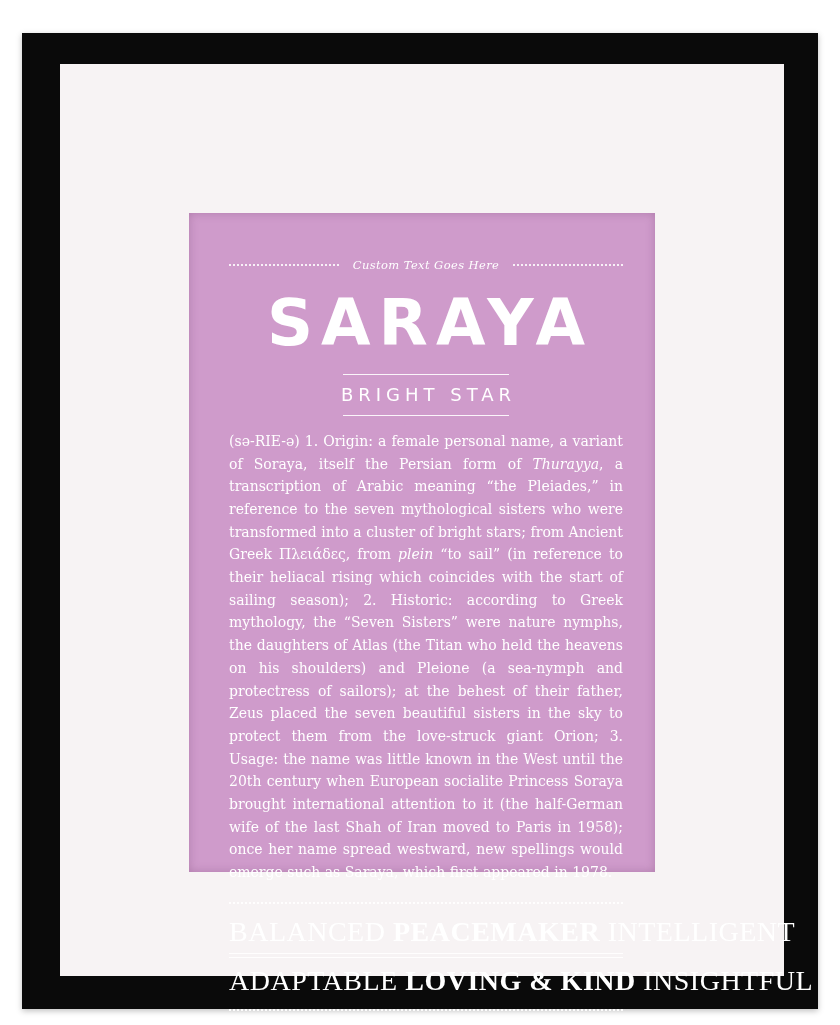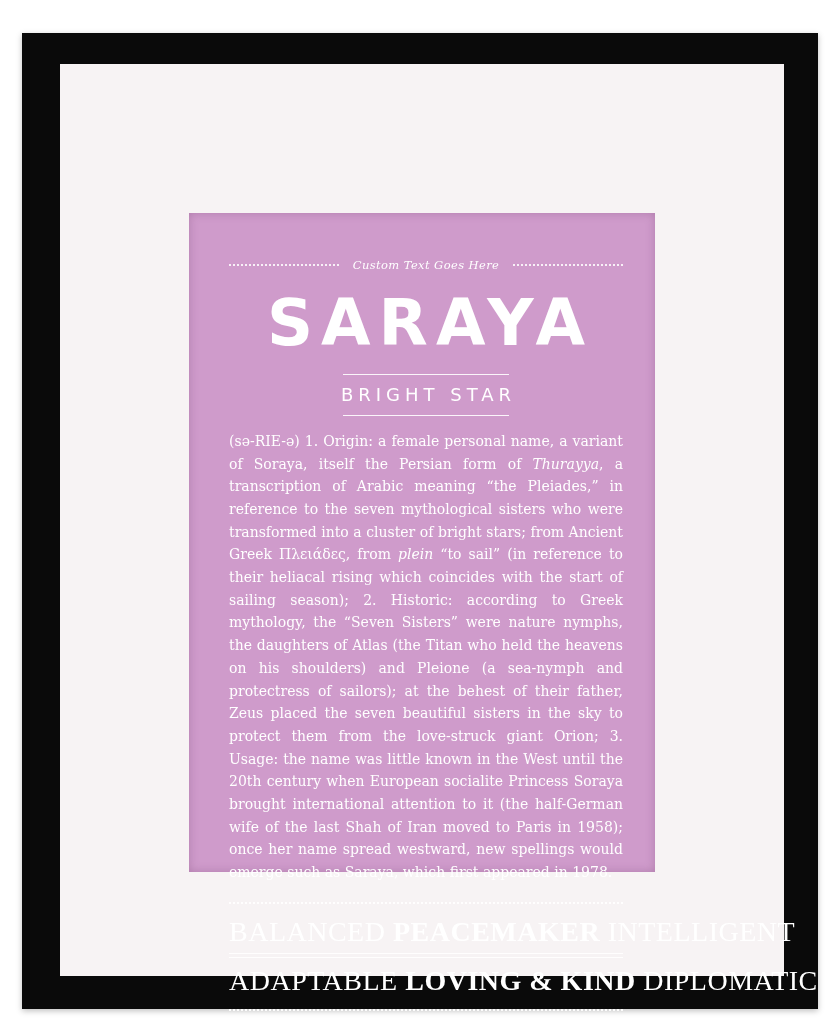--- a/index.html
+++ b/index.html
@@ -189,21 +189,21 @@
               <span class="bold">PEACEMAKER</span>
               <span class="light">INTELLIGENT</span>
             </div>
             <div class="trait-sep"></div>
 
             <div class="trait-sep"></div>
 
             <div class="trait-row">
               <span class="light">ADAPTABLE</span>
               <span class="bold">LOVING &amp; KIND</span>
-              <span class="light">DIPLOMATIC</span>
+              <span class="light">INSIGHTFUL</span>
             </div>
 
             <div class="trait-bottom"></div>
           </div>
 
         </div>
       </div>
     </div>
   </div>
 </div>

